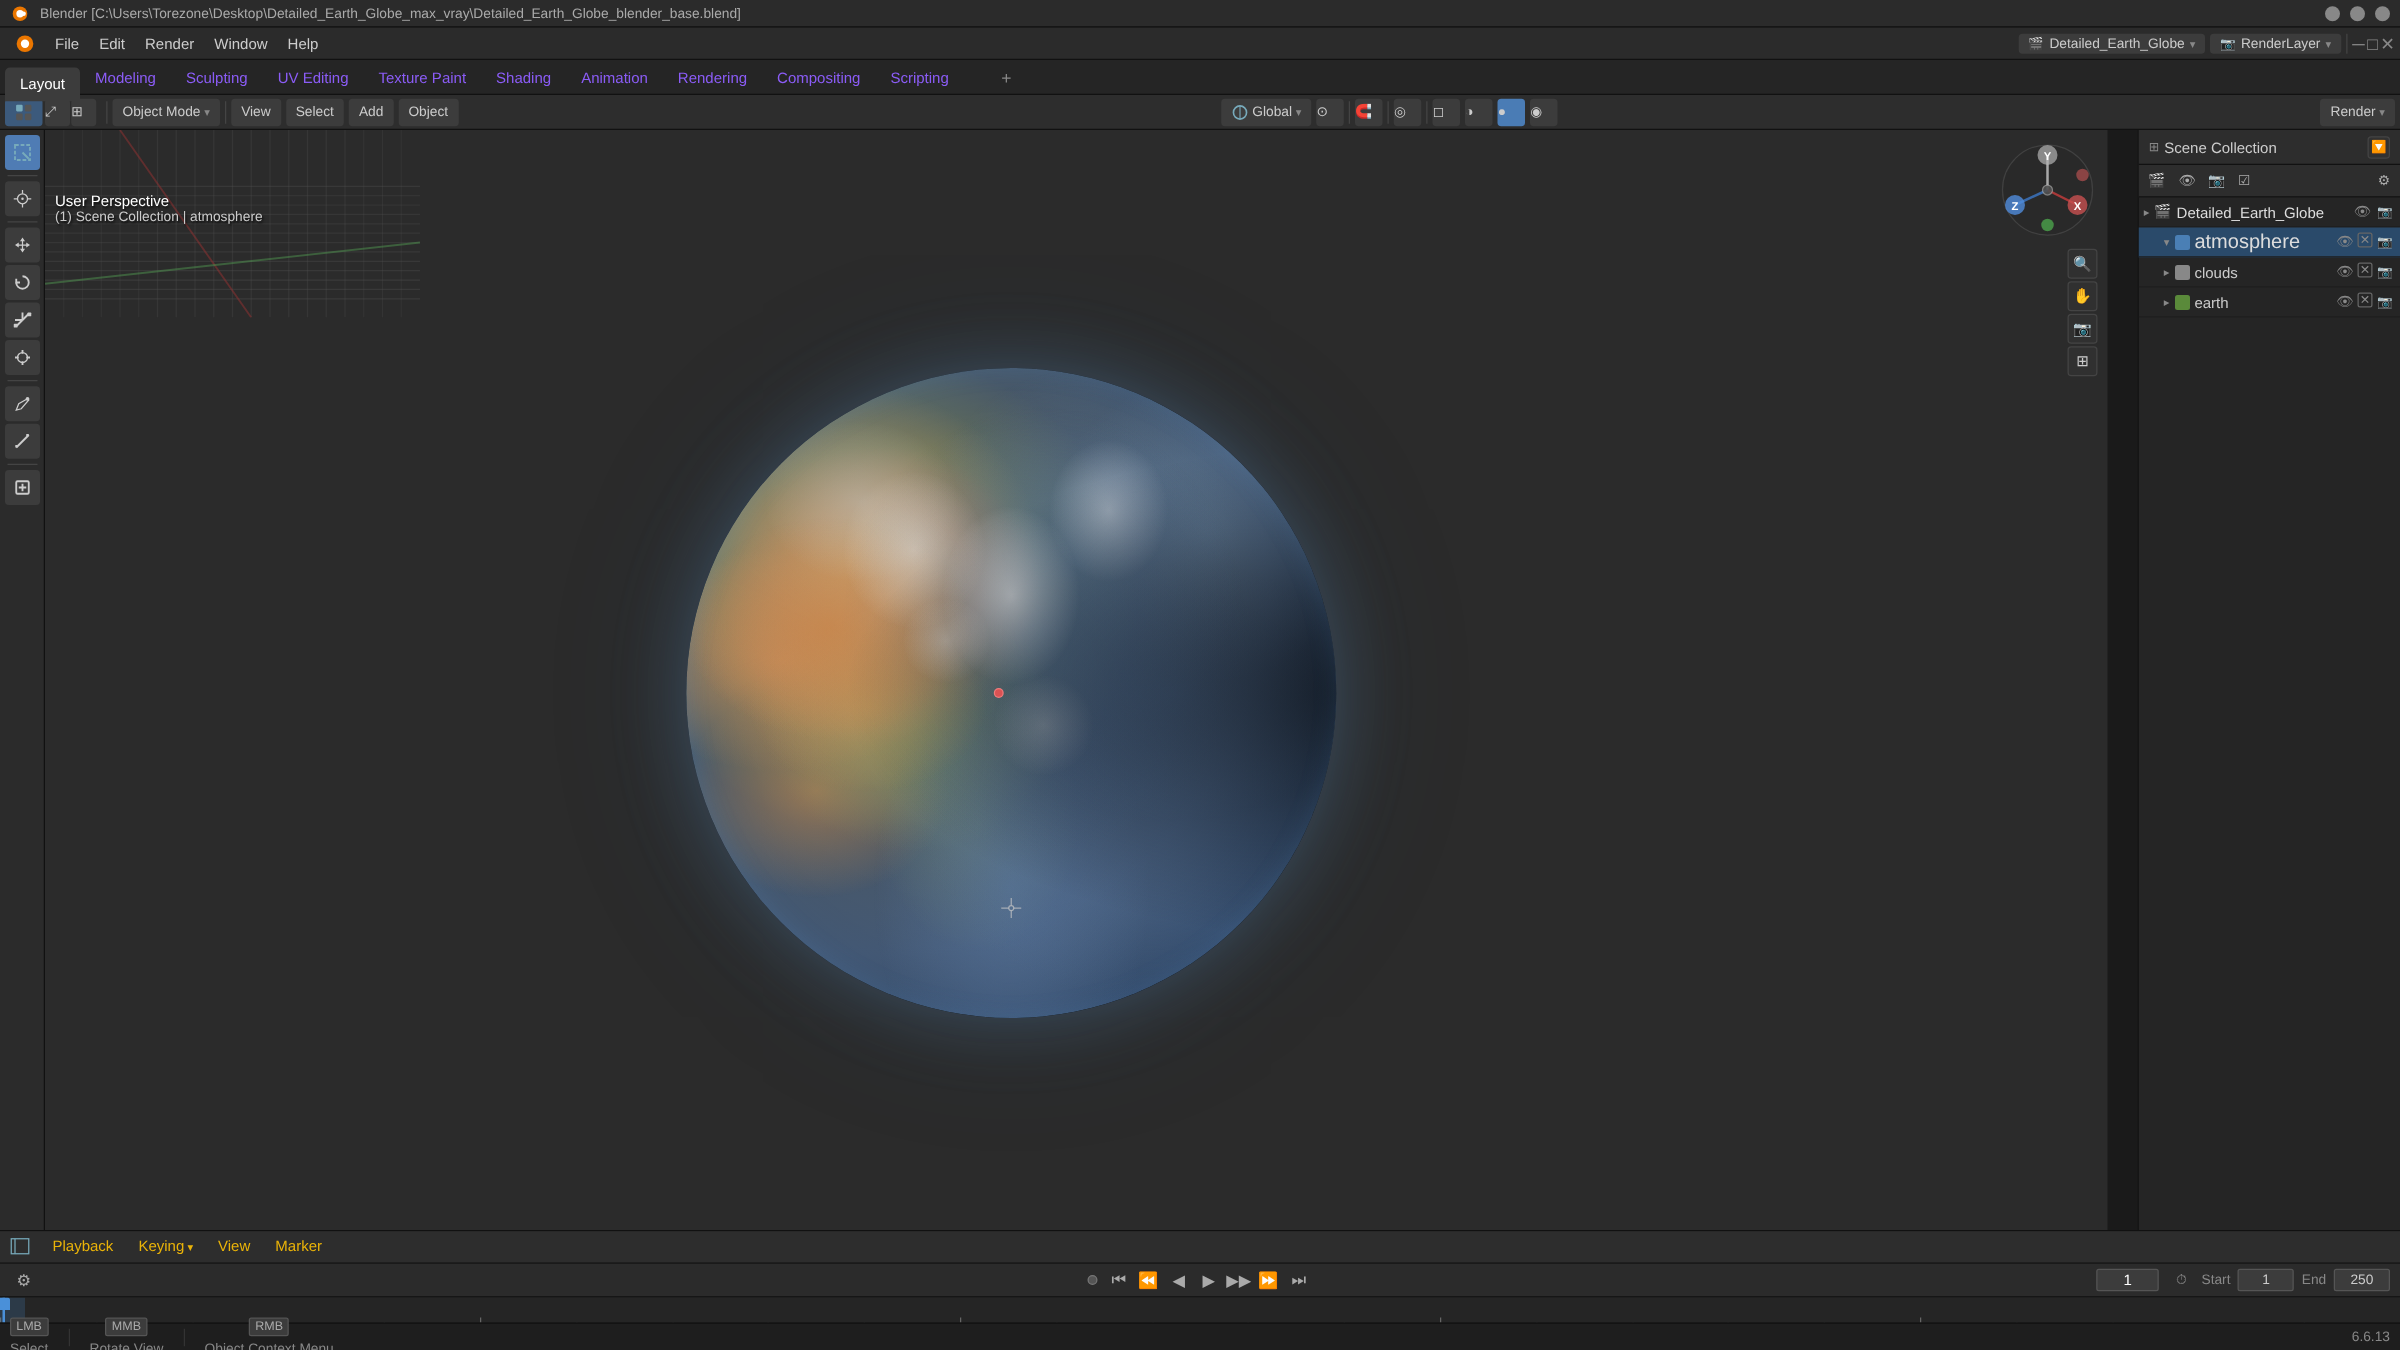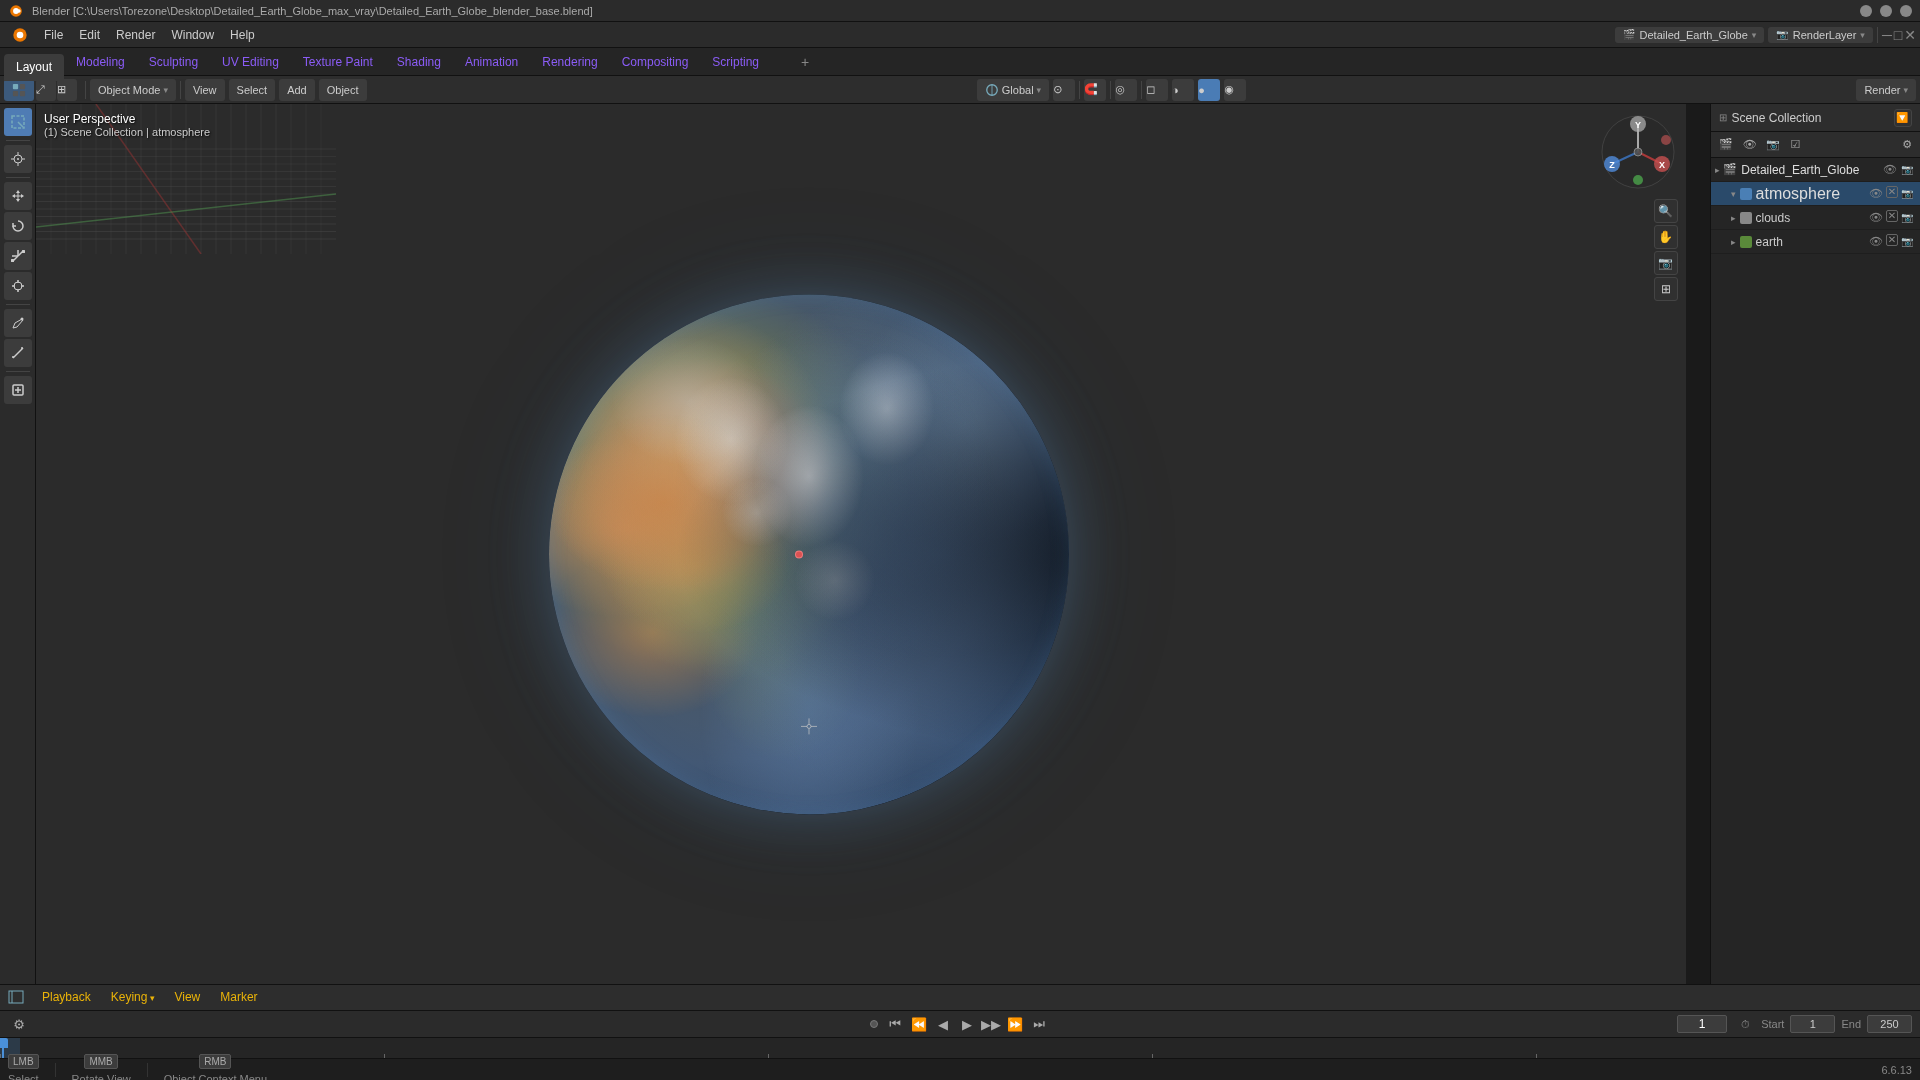--- a/index.html
+++ b/index.html
@@ -246,20 +246,21 @@
     #viewport-info {
       position: absolute;
       top: 8px;
       left: 8px;
       z-index: 10;
     }
     #viewport-info .perspective-label {
       font-size: 12px;
       color: #fff;
       text-shadow: 1px 1px 2px rgba(0,0,0,0.8);
+      margin-top: 42px;
     }
     #viewport-info .collection-label {
       font-size: 11px;
       color: #ccc;
       text-shadow: 1px 1px 2px rgba(0,0,0,0.8);
     }
 
     
     #nav-gizmo {
       position: absolute;

